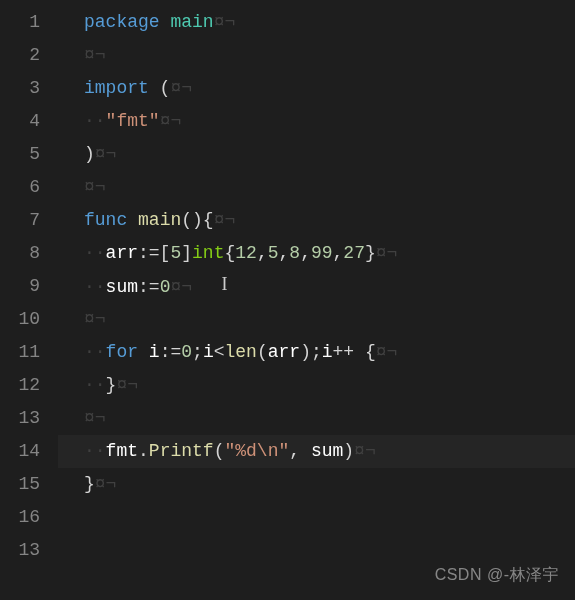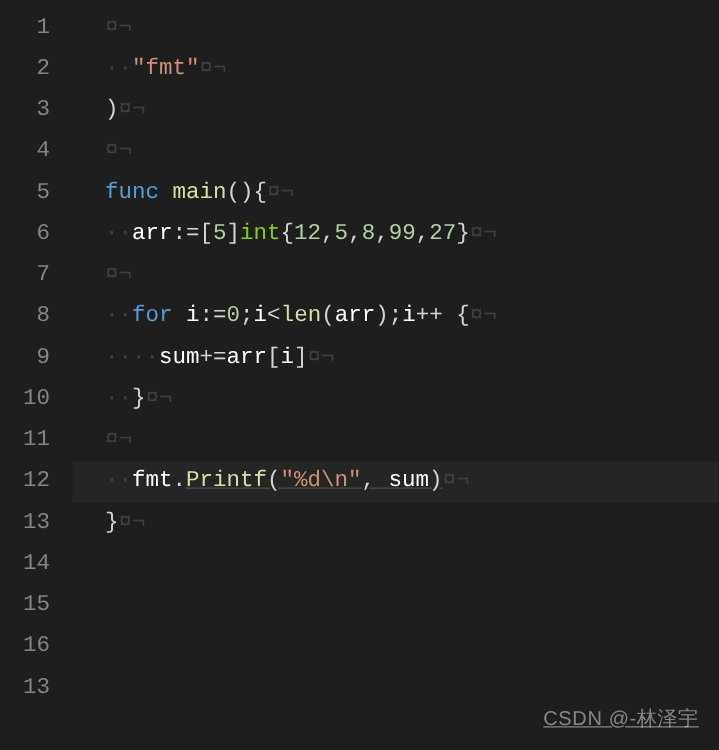--- a/index.html
+++ b/index.html
@@ -66,37 +66,36 @@
   .ws   { color: #404040; }
   .eol  { color: #404040; }
   .watermark {
     position: absolute;
     bottom: 14px;
     right: 16px;
     color: rgba(220,220,220,0.55);
     font-family: Arial, sans-serif;
     font-size: 16px;
     letter-spacing: 0.5px;
-    text-decoration: underline;
   }
   .cursor {
     display: inline-block;
     width: 1px;
     height: 22px;
     position: relative;
   }
   .cursor::after {
     content: "I";
     color: #cccccc;
     font-family: serif;
     position: absolute;
     left: -3px;
     top: -2px;
   }
-  .underline { text-decoration: underline; text-decoration-color: rgba(200,200,200,0.25); }
+  .underline { text-decoration-color: rgba(200,200,200,0.25); }
 </style>
 </head>
 <body>
 
 <div class="editor">
 
   <div class="gutter">
     <div class="ln">1</div>
     <div class="ln">2</div>
     <div class="ln">3</div>
@@ -111,40 +110,42 @@
     <div class="ln">12</div>
     <div class="ln">13</div>
     <div class="ln">14</div>
     <div class="ln">15</div>
     <div class="ln">16</div>
     <div class="ln">13</div>
   </div>
 
   <div class="code">
 
+    <div class="line"><span class="kw">package</span><span> </span><span class="pkg">main</span><span class="eol">¤¬</span></div>
 
     <div class="line"><span class="eol">¤¬</span></div>
 
+    <div class="line"><span class="kw">import</span><span class="def"> (</span><span class="eol">¤¬</span></div>
 
     <div class="line"><span class="ws">··</span><span class="str">"fmt"</span><span class="eol">¤¬</span></div>
 
     <div class="line"><span class="def">)</span><span class="eol">¤¬</span></div>
 
     <div class="line"><span class="eol">¤¬</span></div>
 
     <div class="line"><span class="kw">func</span><span> </span><span class="fn">main</span><span class="def">(){</span><span class="eol">¤¬</span></div>
 
     <div class="line"><span class="ws">··</span><span class="var">arr</span><span class="def">:=[</span><span class="num">5</span><span class="def">]</span><span class="typ">int</span><span class="def">{</span><span class="num">12</span><span class="def">,</span><span class="num">5</span><span class="def">,</span><span class="num">8</span><span class="def">,</span><span class="num">99</span><span class="def">,</span><span class="num">27</span><span class="def">}</span><span class="eol">¤¬</span></div>
 
+    <div class="line"><span class="ws">··</span><span class="var">sum</span><span class="def">:=</span><span class="num">0</span><span class="eol">¤¬</span>   <span class="cursor"></span></div>
 
     <div class="line"><span class="eol">¤¬</span></div>
 
     <div class="line"><span class="ws">··</span><span class="kw">for</span><span> </span><span class="var">i</span><span class="def">:=</span><span class="num">0</span><span class="def">;</span><span class="var">i</span><span class="def">&lt;</span><span class="fn">len</span><span class="def">(</span><span class="var">arr</span><span class="def">);</span><span class="var">i</span><span class="def">++ {</span><span class="eol">¤¬</span></div>
 
-    <div class="line"><span class="ws">····</span><span class="var">sum</span><span class="def">+=</span><span class="var">arr</span><span class="def">[</span><span class="var">i</span><span class="def">]</span><span class="eol">¤¬</span></div>
 
     <div class="line"><span class="ws">··</span><span class="def">}</span><span class="eol">¤¬</span></div>
 
     <div class="line"><span class="eol">¤¬</span></div>
 
     <div class="line active"><span class="ws">··</span><span class="var">fmt</span><span class="def">.</span><span class="fn underline">Printf</span><span class="def underline">(</span><span class="str underline">"%d\n"</span><span class="def underline">, </span><span class="var underline">sum</span><span class="def underline">)</span><span class="eol">¤¬</span></div>
 
     <div class="line"><span class="def">}</span><span class="eol">¤¬</span></div>
 
     <div class="line"></div>

